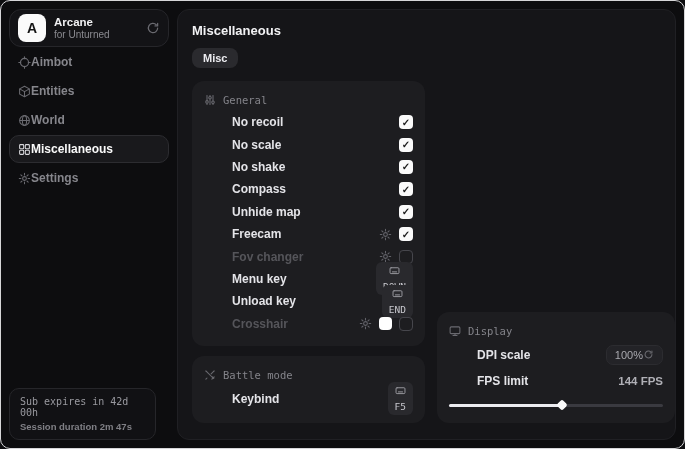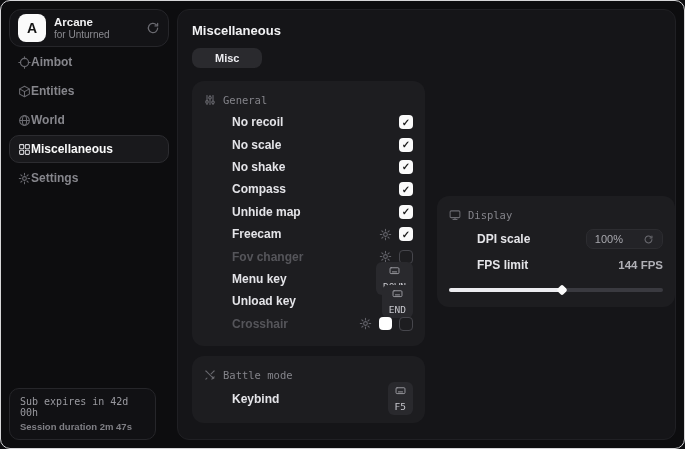--- a/index.html
+++ b/index.html
@@ -43,23 +43,23 @@
   .status-line1{ font-family:"DejaVu Sans Mono", monospace; font-size:10px; color:#9a9aa0; }
   .status-line2{ font-size:9.5px; color:#808086; margin-top:3px; font-weight:600; }
   
   .main{
     flex:1; margin:8px 8px 8px 0; background:#151518;
     border:1px solid #202024; border-radius:12px; padding:13px 14px; overflow:hidden;
   }
   .page-title{ color:#f2f2f4; font-size:13px; font-weight:700; }
   .chip{
     display:inline-block; margin-top:10px; background:#2a2a2e; color:#ececf0;
-    font-size:11px; font-weight:600; border-radius:8px; padding:4px 23px; cursor:pointer;
-  }
-  .columns{ display:flex; gap:12px; margin-top:13px; align-items:center; }
+    font-size:11px; font-weight:600; border-radius:8px; padding:4px 11px; cursor:pointer;
+  }
+  .columns{ display:flex; gap:12px; margin-top:13px; align-items:flex-end; }
   .col-left{ width:233px; flex:0 0 233px; }
   .col-right{ width:238px; flex:0 0 238px; }
   .panel{ background:#1d1d20; border-radius:12px; padding:11px 12px; }
   .panel + .panel{ margin-top:10px; }
   .panel-header{
     display:flex; align-items:center; gap:7px;
     font-family:"DejaVu Sans Mono", monospace; font-size:10.5px; color:#84848a;
     margin:2px 0 5px 0;
   }
   .row{
@@ -77,21 +77,21 @@
   .checkbox.unchecked{ border:1.5px solid #46464c; background:transparent; }
   .gear{ color:#63636a; cursor:pointer; }
   .swatch{ width:13px; height:13px; border-radius:4px; background:#ffffff; cursor:pointer; }
   .badge{
     display:inline-flex; align-items:center; gap:5px;
     background:#29292d; border-radius:6px; padding:3px 7px; cursor:pointer;
     font-family:"DejaVu Sans Mono", monospace; font-size:9.5px; color:#c8c8ce;flex-direction:column;
   }
   .badge .icon{ color:#9a9aa0; }
   .select-btn{
-    display:inline-flex; align-items:center; gap:20px;
+    display:inline-flex; align-items:center; gap:0;
     background:#232327; border:1px solid #2c2c30; border-radius:7px; padding:3px 8px;
     color:#a8a8ae; font-size:11px; cursor:pointer; font-family:"Liberation Sans",sans-serif;
   }
   .row.tall{ height:26px; }
   .fps-value{ color:#b0b0b6; font-size:11.5px; font-weight:700; }
   .slider{ position:relative; height:14px; margin-top:4px; cursor:pointer; }
   .slider-track{ position:absolute; top:6px; left:0; right:0; height:3.5px; border-radius:2px; background:#3a3a40; }
   .slider-fill{ position:absolute; top:6px; left:0; height:3.5px; border-radius:2px; background:#ececf0; }
   .slider-thumb{
     position:absolute; top:3.5px; width:8px; height:8px; background:#fafafa;

